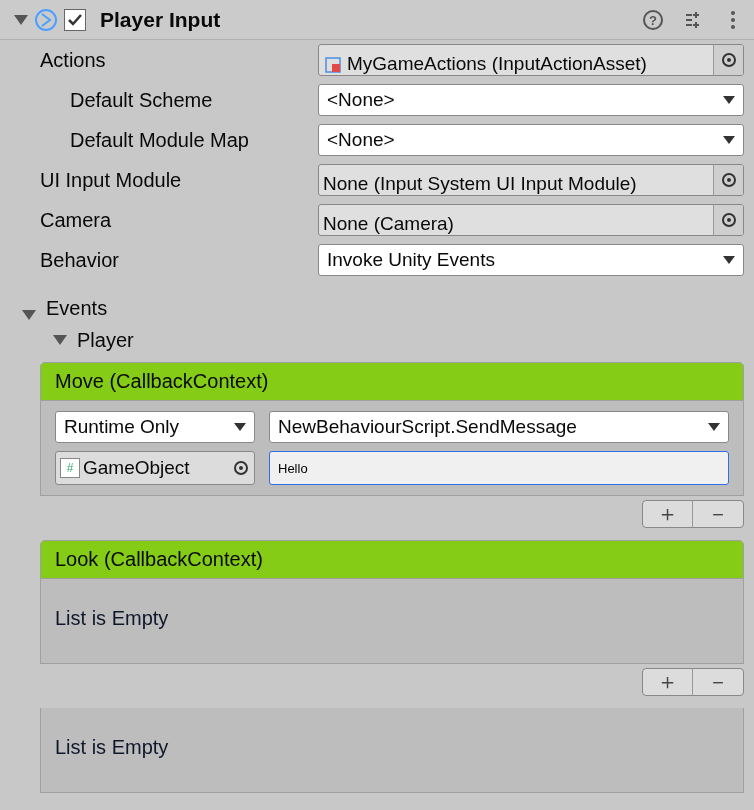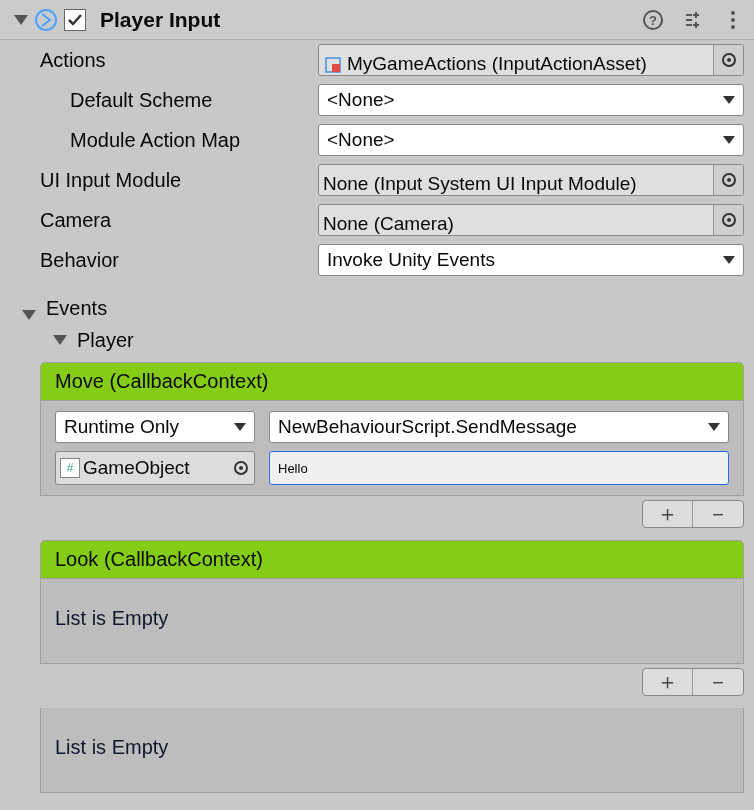--- a/index.html
+++ b/index.html
@@ -123,21 +123,21 @@
   <div class="prop-label l1">Default Scheme</div>
   <div class="prop-field">
     <div class="dropdown">
       <div class="dd-text">&lt;None&gt;</div>
       <div class="dd-arrow"></div>
     </div>
   </div>
 </div>
 
 <div class="prop-row">
-  <div class="prop-label l1">Module Action Map</div>
+  <div class="prop-label l1">Default Module Map</div>
   <div class="prop-field">
     <div class="dropdown">
       <div class="dd-text">&lt;None&gt;</div>
       <div class="dd-arrow"></div>
     </div>
   </div>
 </div>
 
 <div class="prop-row">
   <div class="prop-label l0">UI Input Module</div>

